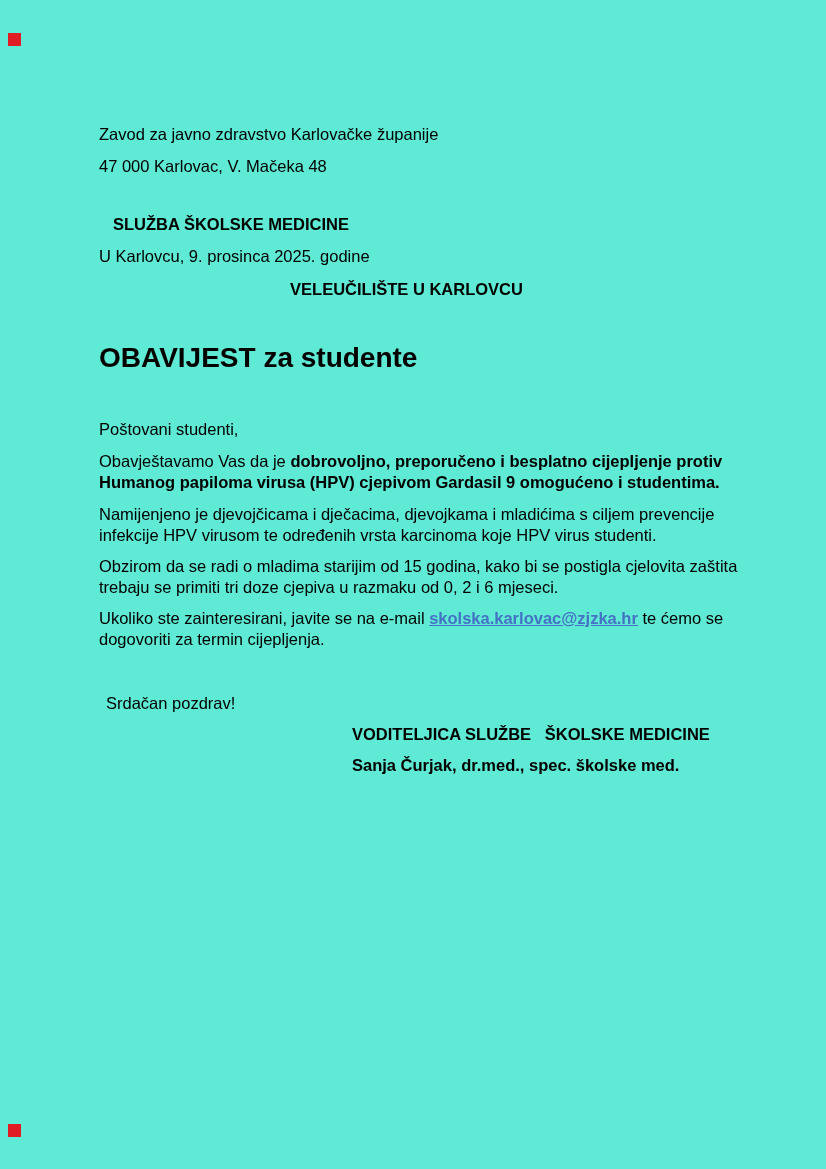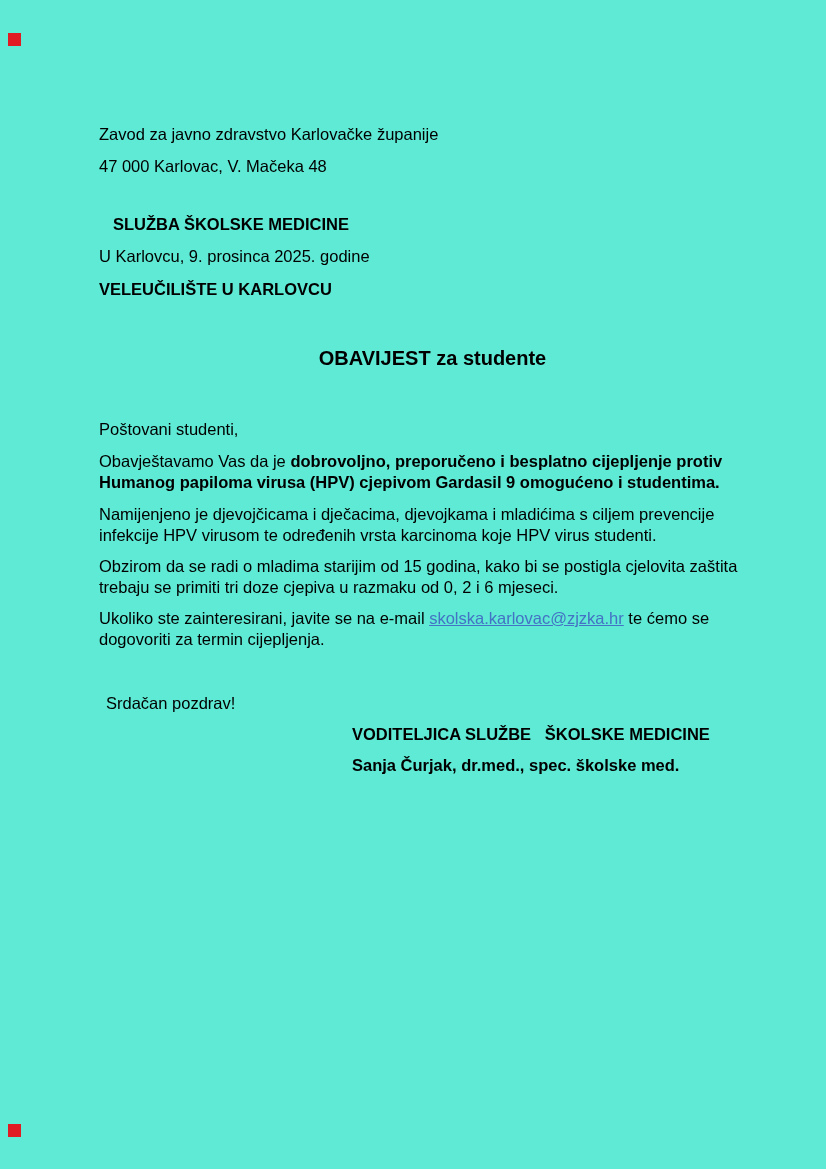--- a/index.html
+++ b/index.html
@@ -29,40 +29,39 @@
     width: 100%;
     height: 100%;
     padding: 124px 60px 0 99px;
   }
   .line, .para {
     font-size: 16.5px;
     line-height: 21px;
     margin: 0;
   }
   .bold { font-weight: bold; }
-  .right { text-align: left; padding-right: 52px; }
+  .right { text-align: center; padding-right: 52px; }
   .title {
-    font-size: 20px;
+    font-size: 28px;
     line-height: 28px;
     font-weight: bold;
-    text-align: center;
     margin: 44px 0 0 0;
   }
   .mt10 { margin-top: 10px; }
   .mt11 { margin-top: 11px; }
   .mt12 { margin-top: 12px; }
   .mt37 { margin-top: 37px; margin-left: 14px; }
   .mt43 { margin-top: 43px; margin-left: 7px; }
   .mt47 { margin-top: 47px; }
   .signature {
     margin-left: 253px;
     white-space: pre-wrap;
   }
   a.email-link {
-    font-weight: normal;
+    font-weight: bold;
     text-decoration: underline;
   }
 </style>
 </head>
 <body>
 
 <div class="page">
 
   <div class="marker top" style="background: rgb(225, 27, 36);"></div>
   <div class="marker bottom" style="background: rgb(225, 27, 36);"></div>

